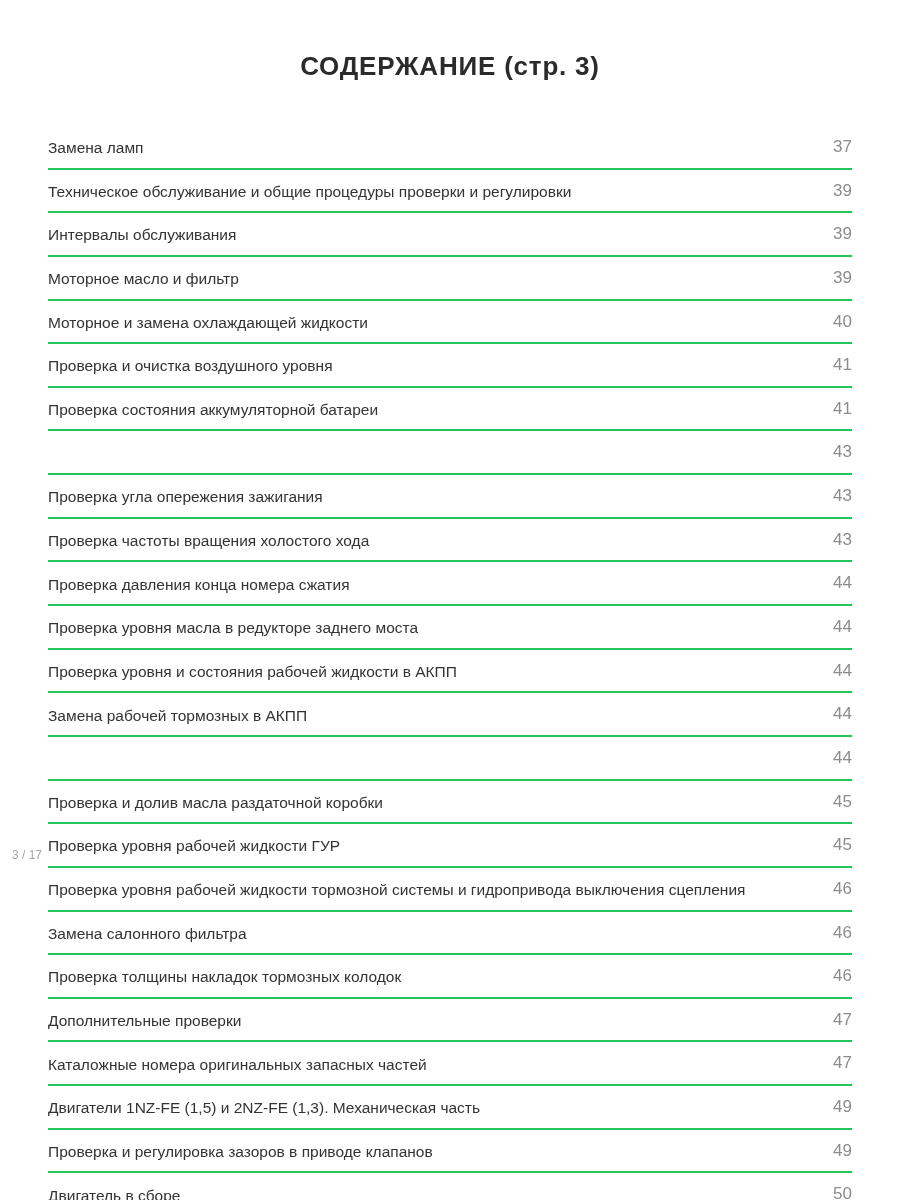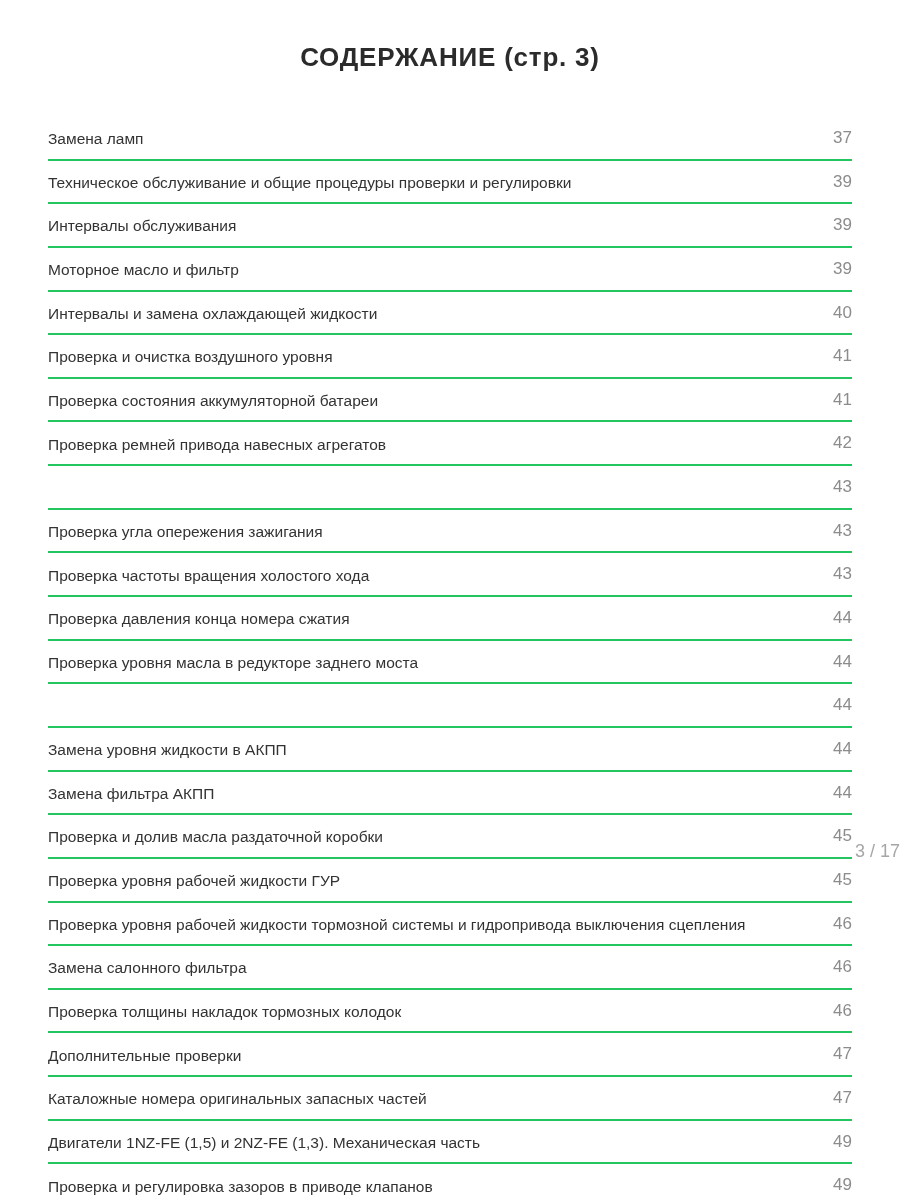--- a/index.html
+++ b/index.html
@@ -12,21 +12,21 @@
     width: 900px;
     height: 1200px;
     font-family: "Liberation Sans", sans-serif;
     color: #333333;
     -webkit-font-smoothing: antialiased;
   }
   .page {
     box-sizing: border-box;
     width: 900px;
     height: 904px;
-    padding: 4px 48px;
+    padding: 13px 48px;
     position: relative;
     display: flex;
     flex-direction: column;
   }
   .doc-title {
     text-align: center;
     font-size: 26px;
     font-weight: bold;
     letter-spacing: 0.8px;
     color: #2b2b2b;
@@ -62,25 +62,25 @@
     font-size: 17px;
     line-height: 1.45;
     color: #8c8c8c;
     flex: 0 0 auto;
     min-width: 26px;
     text-align: right;
     white-space: nowrap;
   }
   .footer {
     position: absolute;
-    left: 4px;
+    left: 12px;
     right: 0;
     bottom: 42px;
-    text-align: right;
-    font-size: 18px;
+    text-align: left;
+    font-size: 12px;
     color: #a6a6a6;
   }
 </style>
 </head>
 <body>
 
 <div class="page">
 
   <h1 class="doc-title">СОДЕРЖАНИЕ (стр. 3)</h1>
 
@@ -97,34 +97,30 @@
       </div>
       <div class="toc-row">
         <span class="toc-title">Интервалы обслуживания</span>
         <span class="toc-page">39</span>
       </div>
       <div class="toc-row">
         <span class="toc-title">Моторное масло и фильтр</span>
         <span class="toc-page">39</span>
       </div>
       <div class="toc-row">
-        <span class="toc-title">Интервалы и замена охлаждающей жидкости</span>
+        <span class="toc-title">Моторное и замена охлаждающей жидкости</span>
         <span class="toc-page">40</span>
       </div>
       <div class="toc-row">
         <span class="toc-title">Проверка и очистка воздушного уровня</span>
         <span class="toc-page">41</span>
       </div>
       <div class="toc-row">
         <span class="toc-title">Проверка состояния аккумуляторной батареи</span>
         <span class="toc-page">41</span>
-      </div>
-      <div class="toc-row">
-        <span class="toc-title">Проверка ремней привода навесных агрегатов</span>
-        <span class="toc-page">42</span>
       </div>
       <div class="toc-row">
         <span class="toc-page">43</span>
       </div>
       <div class="toc-row">
         <span class="toc-title">Проверка угла опережения зажигания</span>
         <span class="toc-page">43</span>
       </div>
       <div class="toc-row">
         <span class="toc-title">Проверка частоты вращения холостого хода</span>
@@ -132,28 +128,28 @@
       </div>
       <div class="toc-row">
         <span class="toc-title">Проверка давления конца номера сжатия</span>
         <span class="toc-page">44</span>
       </div>
       <div class="toc-row">
         <span class="toc-title">Проверка уровня масла в редукторе заднего моста</span>
         <span class="toc-page">44</span>
       </div>
       <div class="toc-row">
+        <span class="toc-title">Проверка уровня и состояния рабочей жидкости в АКПП</span>
         <span class="toc-page">44</span>
       </div>
       <div class="toc-row">
-        <span class="toc-title">Замена уровня жидкости в АКПП</span>
+        <span class="toc-title">Замена рабочей тормозных в АКПП</span>
         <span class="toc-page">44</span>
       </div>
       <div class="toc-row">
-        <span class="toc-title">Замена фильтра АКПП</span>
         <span class="toc-page">44</span>
       </div>
       <div class="toc-row">
         <span class="toc-title">Проверка и долив масла раздаточной коробки</span>
         <span class="toc-page">45</span>
       </div>
       <div class="toc-row">
         <span class="toc-title">Проверка уровня рабочей жидкости ГУР</span>
         <span class="toc-page">45</span>
       </div>

